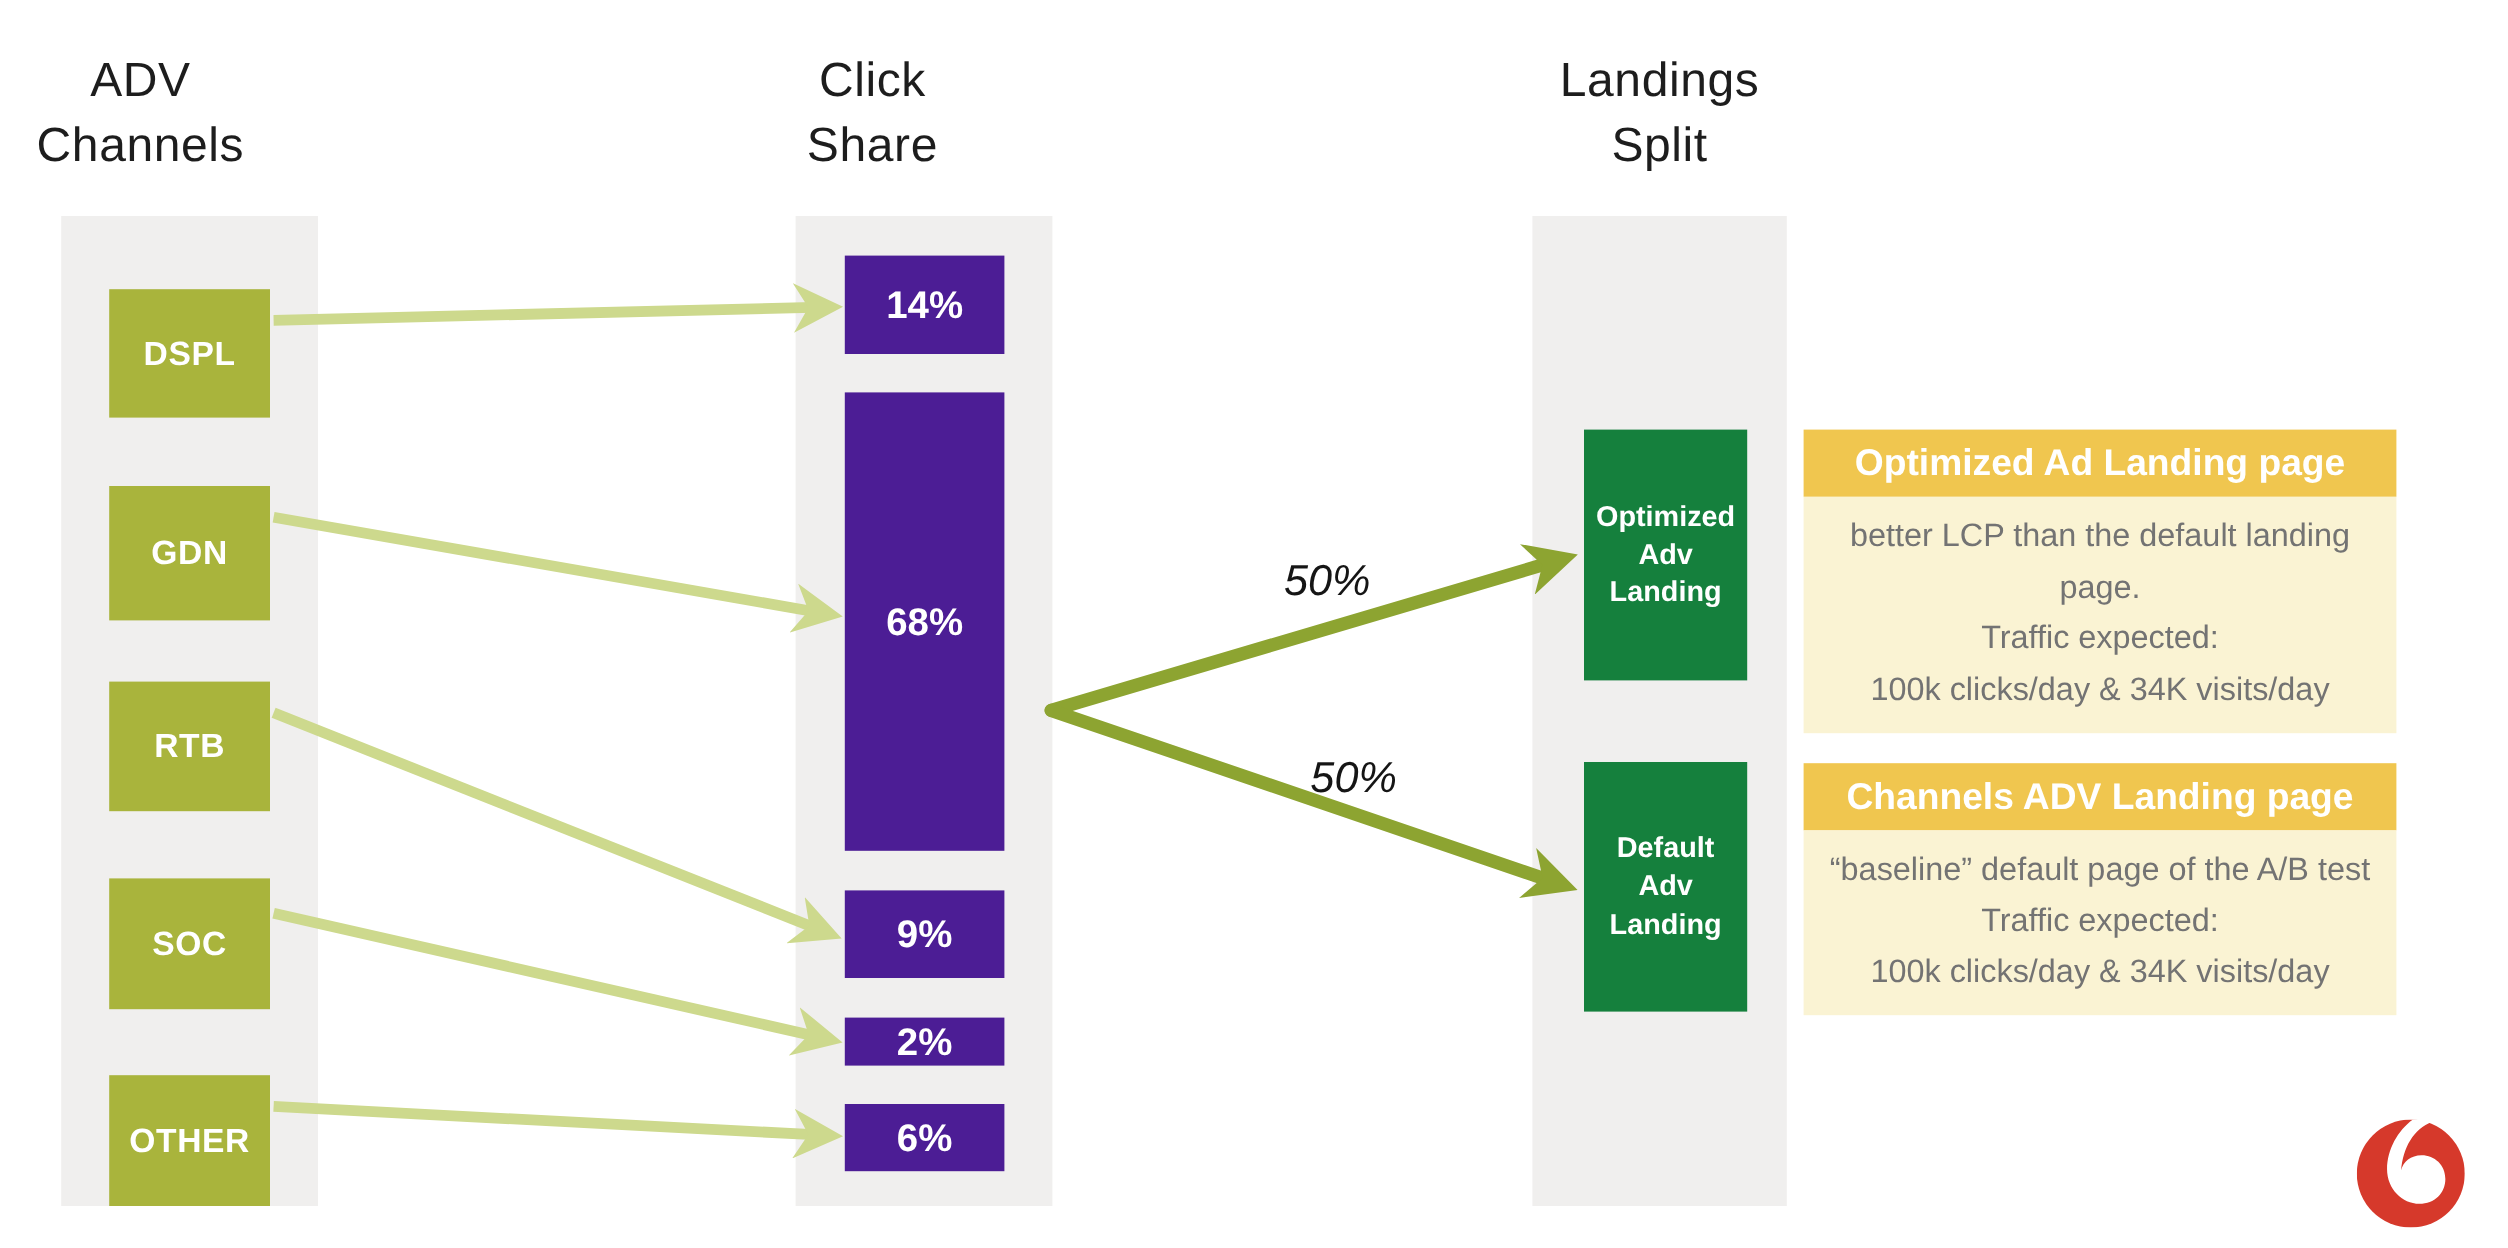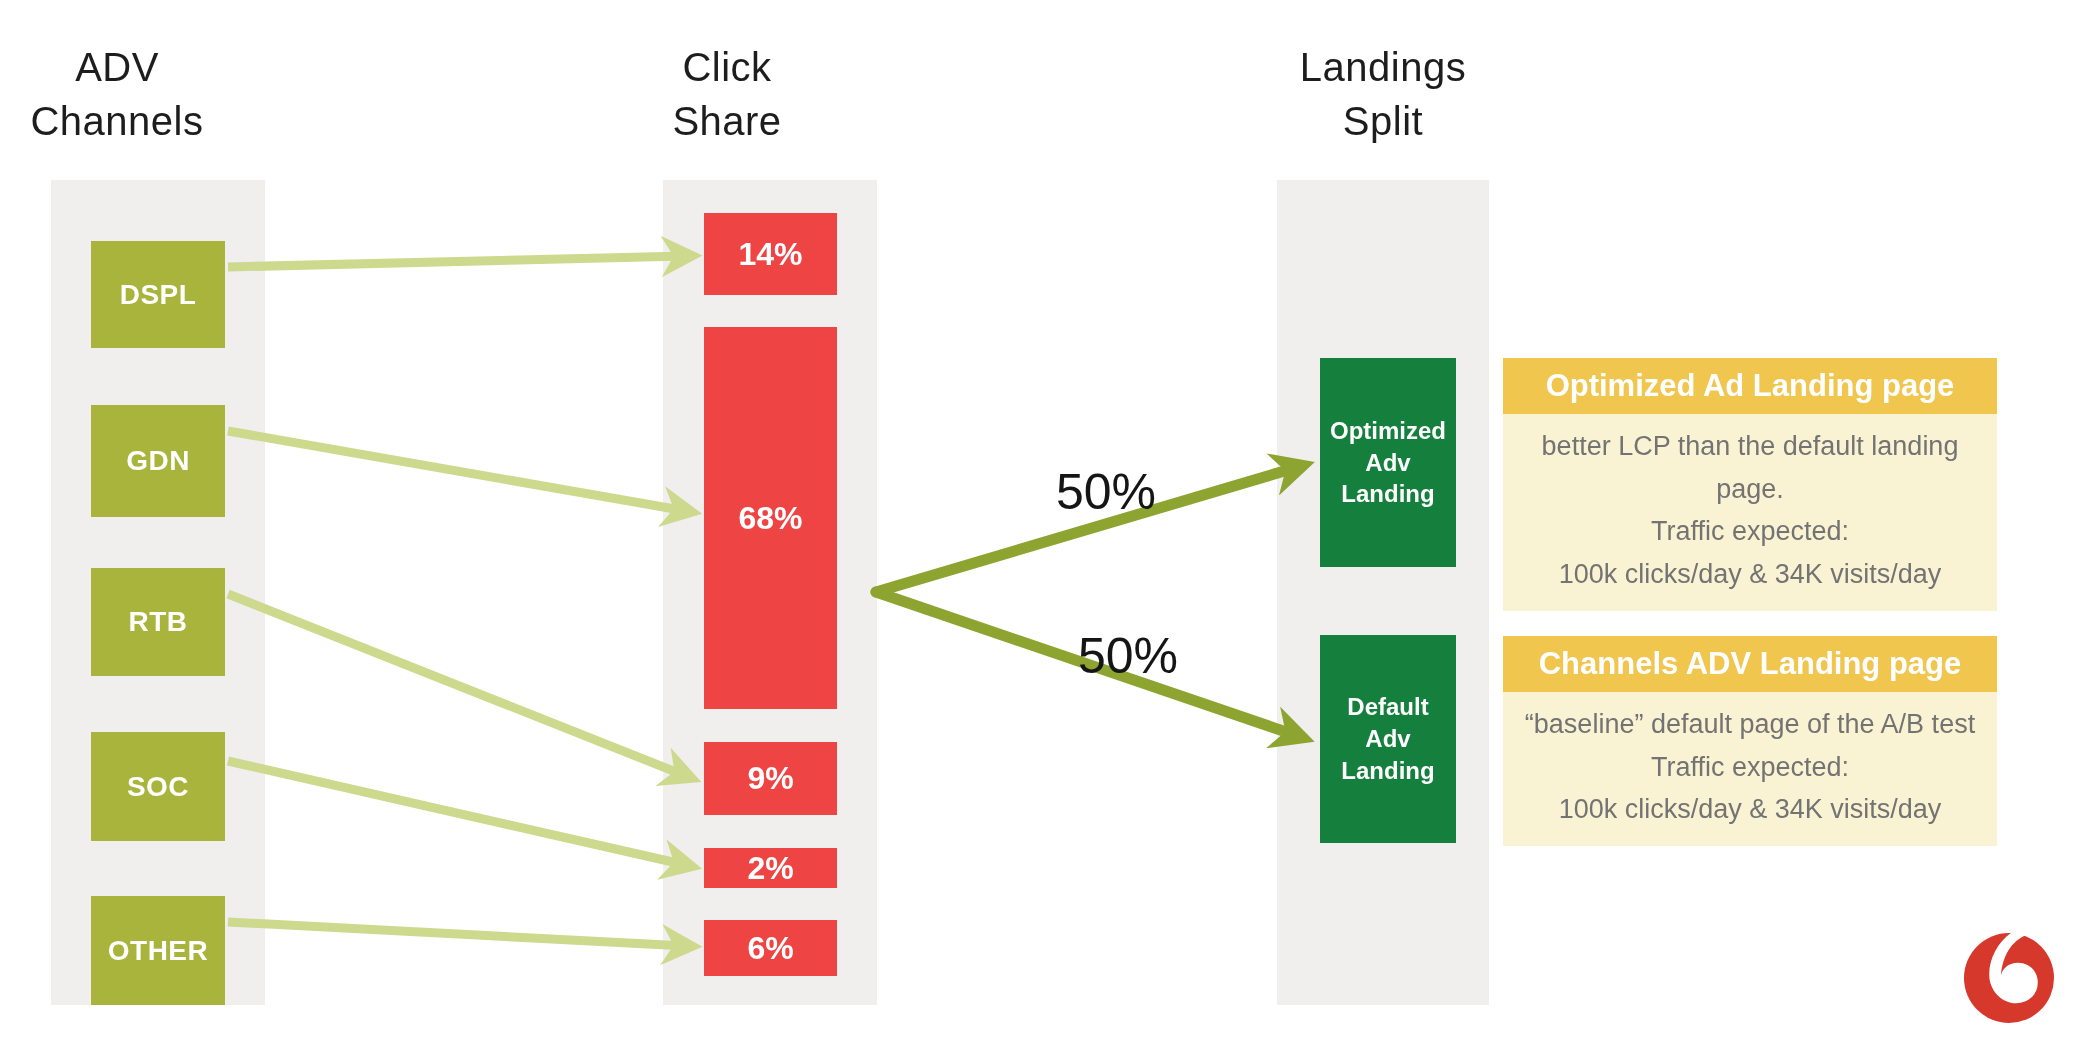--- a/index.html
+++ b/index.html
@@ -15,21 +15,21 @@
 
   .panel{position:absolute;top:180px;height:825px;background:#f0efee;}
 
   .chan{
     position:absolute;left:91px;width:134px;background:#a9b43c;
     color:#ffffff;font-weight:bold;font-size:28px;
     display:flex;align-items:center;justify-content:center;
     letter-spacing:0.5px;z-index:3;margin-top:28px;
   }
   .share{
-    position:absolute;left:704px;width:133px;background:#ef4444;
+    position:absolute;left:704px;width:133px;background:#4c1d95;
     color:#ffffff;font-weight:bold;font-size:32px;
     display:flex;align-items:center;justify-content:center;z-index:3;
   }
   .landing{
     position:absolute;left:1320px;width:136px;background:#15803d;
     color:#ffffff;font-weight:bold;font-size:24px;line-height:1.32;
     display:flex;align-items:center;justify-content:center;
     text-align:center;white-space:pre-line;z-index:3;
   }
 
@@ -38,21 +38,21 @@
     background:#f0c64f;color:#ffffff;font-weight:bold;font-size:31px;
     height:56px;display:flex;align-items:center;justify-content:center;text-align:center;
   }
   .card-body{
     background:#faf3d3;color:#737373;font-size:27px;line-height:1.58;
     text-align:center;white-space:pre-line;padding:11px 8px 15px 8px;
   }
 
   .pct{
     position:absolute;transform:translateX(-50%);
-    font-size:50px;color:#151515;z-index:4;
+    font-size:36px;color:#151515;z-index:4;font-style:italic;
   }
 
   .arrows{position:absolute;left:0;top:0;z-index:2;pointer-events:none;}
   .logo{position:absolute;left:1964px;top:933px;width:90px;height:90px;z-index:3;}
 </style>
 </head>
 <body>
 
 <div class="canvas">
 

